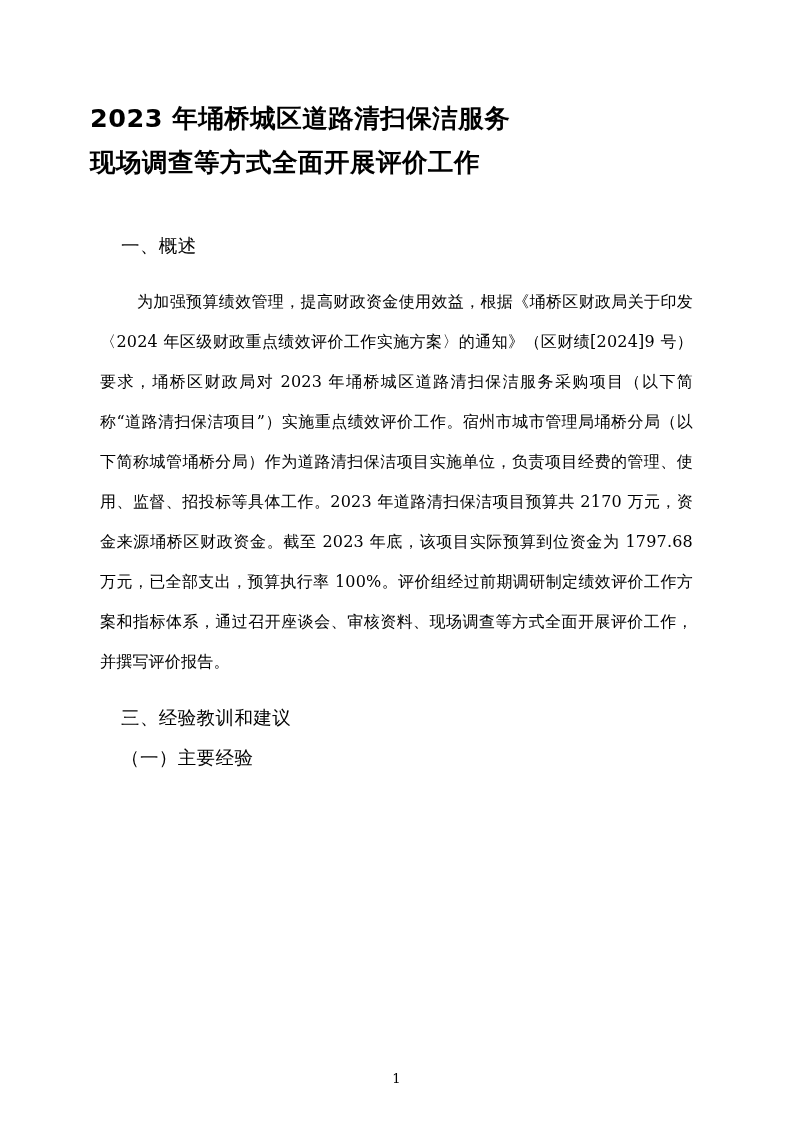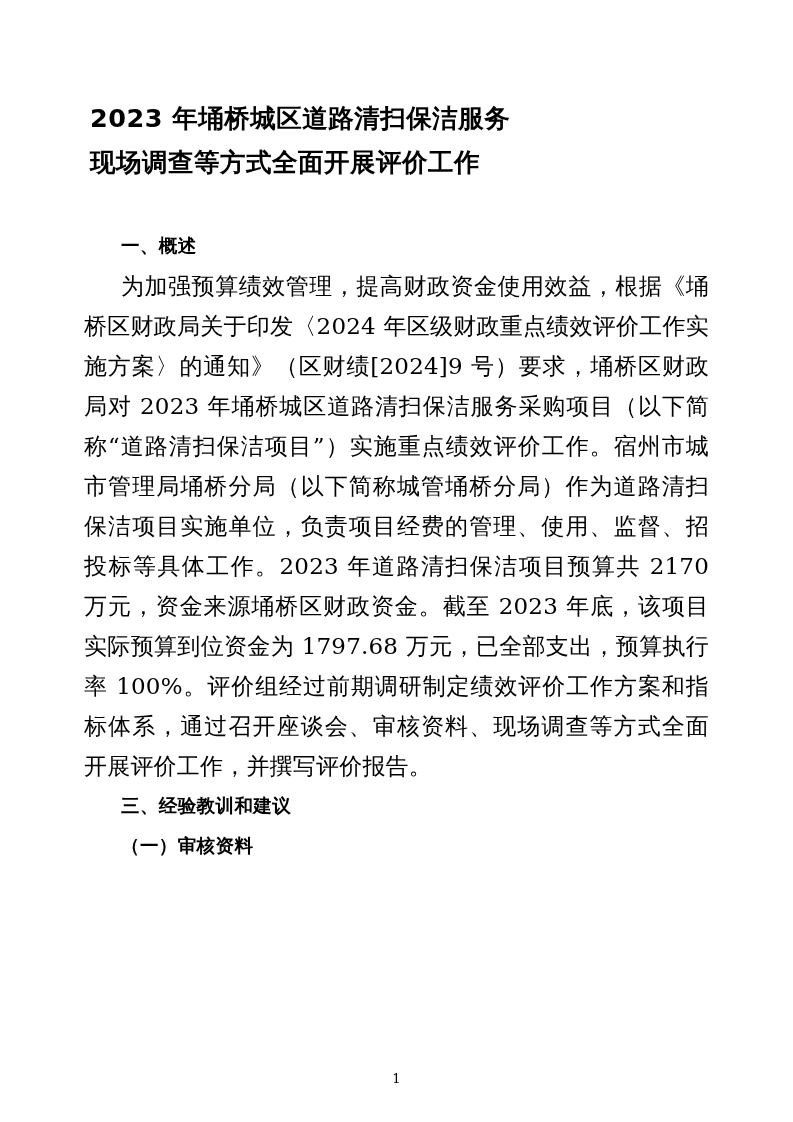--- a/index.html
+++ b/index.html
@@ -30,31 +30,31 @@
     text-align: left;
     letter-spacing: 0.5px;
     margin: 0 0 42px 0;
     padding: 0 6px;
   }
   .doc-title .tline {
     display: block;
   }
   .section-heading {
     font-family: "DejaVu Sans", "Liberation Sans", sans-serif;
-    font-weight: bold;
+    font-weight: normal;
     font-size: 18.5px;
     line-height: 40px;
     margin: 0;
     text-indent: 37px;
     letter-spacing: 0.4px;
   }
   .para {
-    font-size: 23px;
+    font-size: 16px;
     line-height: 40px;
-    margin: 0;
+    margin: 16px;
     text-align: justify;
     text-justify: inter-ideograph;
     text-indent: 37px;
     letter-spacing: 0.2px;
   }
   .page-number {
     position: absolute;
     bottom: 36px;
     left: 0;
     width: 793px;
@@ -73,16 +73,16 @@
     <span class="tline">2023 年埇桥城区道路清扫保洁服务</span>
     <span class="tline">现场调查等方式全面开展评价工作</span>
   </h1>
 
   <h2 class="section-heading">一、概述</h2>
   <p class="para">为加强预算绩效管理，提高财政资金使用效益，根据《埇桥区财政局关于印发〈2024 年区级财政重点绩效评价工作实施方案〉的通知》（区财绩[2024]9 号）要求，埇桥区财政局对 2023 年埇桥城区道路清扫保洁服务采购项目（以下简称“道路清扫保洁项目”）实施重点绩效评价工作。宿州市城市管理局埇桥分局（以下简称城管埇桥分局）作为道路清扫保洁项目实施单位，负责项目经费的管理、使用、监督、招投标等具体工作。2023 年道路清扫保洁项目预算共 2170 万元，资金来源埇桥区财政资金。截至 2023 年底，该项目实际预算到位资金为 1797.68 万元，已全部支出，预算执行率 100%。评价组经过前期调研制定绩效评价工作方案和指标体系，通过召开座谈会、审核资料、现场调查等方式全面开展评价工作，并撰写评价报告。</p>
 
 
   <h2 class="section-heading">三、经验教训和建议</h2>
 
-  <h2 class="section-heading">（一）审核资料</h2>
+  <h2 class="section-heading">（一）主要经验</h2>
 
   <div class="page-number">1</div>
 </div>
 
 </body></html>

